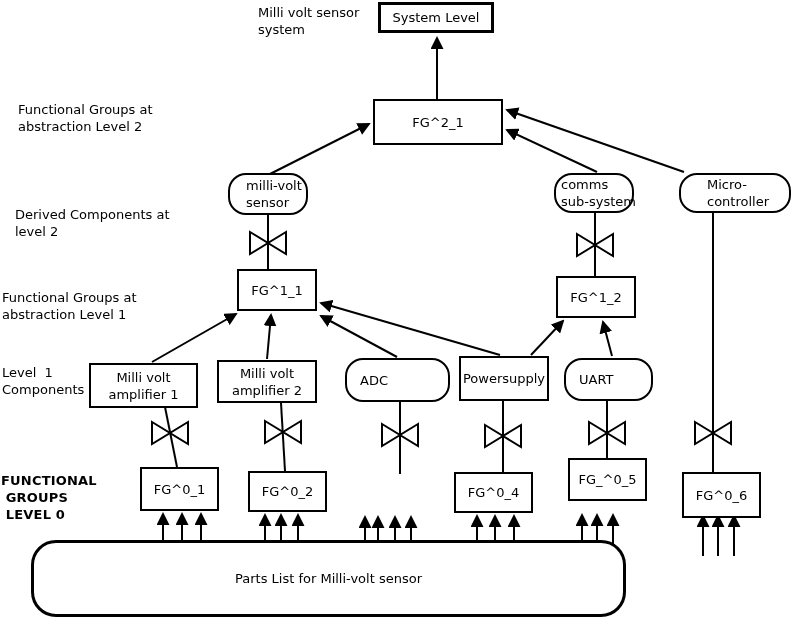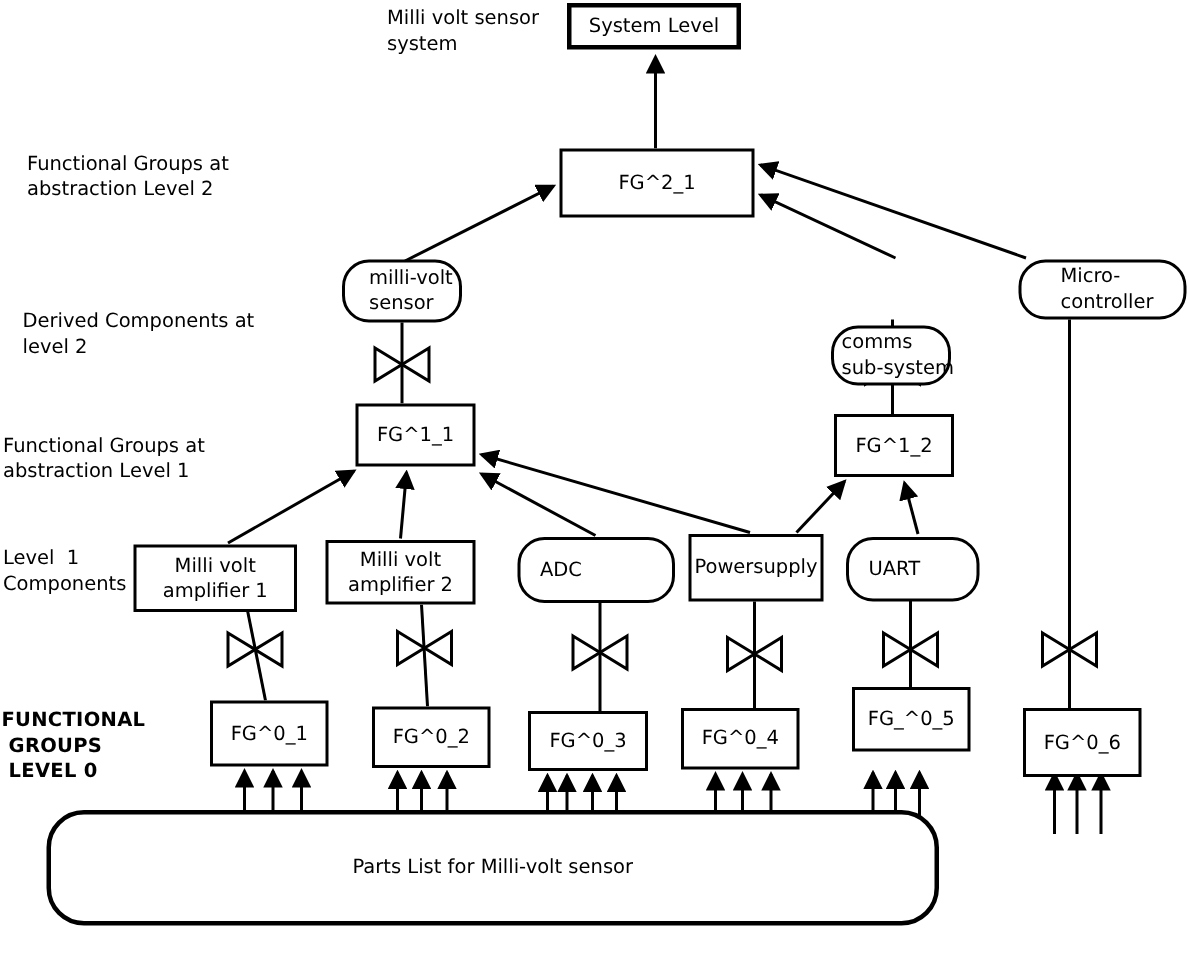--- a/index.html
+++ b/index.html
@@ -89,39 +89,38 @@
       <line x1="718" y1="556" x2="718" y2="516" marker-end="url(#arr)"></line>
       <line x1="734" y1="556" x2="734" y2="516" marker-end="url(#arr)"></line>
     </g>
   </svg>
 
   <div class="box thick" style="left:378px; top:2px;  width:116px; height:31px;">System Level</div>
   <div class="box" style="left:373px; top:99px;  width:130px; height:46px;">FG^2_1</div>
 
   <div class="box leftal" style="left:228px; top:173px; width:80px;  height:42px; padding-left:16px;">milli-volt
 sensor</div>
-  <div class="box leftal" style="left:554px; top:173px; width:80px;  height:40px; padding-left:5px;margin-top:44px;">comms
+  <div class="box leftal" style="left:554px; top:173px; width:80px;  height:40px; padding-left:5px;">comms
 sub-system</div>
   <div class="box leftal" style="left:679px; top:173px; width:112px; height:40px; padding-left:26px;">Micro-
 controller</div>
 
   <div class="box" style="left:237px; top:269px; width:80px; height:42px;">FG^1_1</div>
   <div class="box" style="left:556px; top:276px; width:80px; height:42px;">FG^1_2</div>
 
   <div class="box" style="left:89px;  top:363px; width:109px; height:45px;">Milli volt
 amplifier 1</div>
   <div class="box" style="left:217px; top:360px; width:100px; height:43px;">Milli volt
 amplifier 2</div>
   <div class="box" style="left:459px; top:356px; width:90px;  height:45px;">Powersupply</div>
   <div class="box leftal" style="left:345px; top:358px; width:105px; height:44px; padding-left:13px;">ADC</div>
   <div class="box leftal" style="left:564px; top:358px; width:89px;  height:43px; padding-left:13px;">UART</div>
 
   <div class="box" style="left:140px; top:467px; width:79px; height:44px;">FG^0_1</div>
   <div class="box" style="left:248px; top:471px; width:79px; height:41px;">FG^0_2</div>
-  <div class="box" style="left:352px; top:474px; width:80px; height:40px;">FG^0_3</div>
   <div class="box" style="left:454px; top:472px; width:79px; height:41px;">FG^0_4</div>
   <div class="box" style="left:568px; top:458px; width:79px; height:43px;">FG_^0_5</div>
   <div class="box" style="left:682px; top:472px; width:79px; height:46px;">FG^0_6</div>
 
   <div class="box thick" style="left:31px; top:540px; width:595px; height:77px;border-radius:25px;">Parts List for Milli-volt sensor</div>
 
   <div class="lbl" style="left:258px; top:4px;">Milli volt sensor
 system</div>
   <div class="lbl" style="left:18px;  top:101px;">Functional Groups at
 abstraction Level 2</div>

